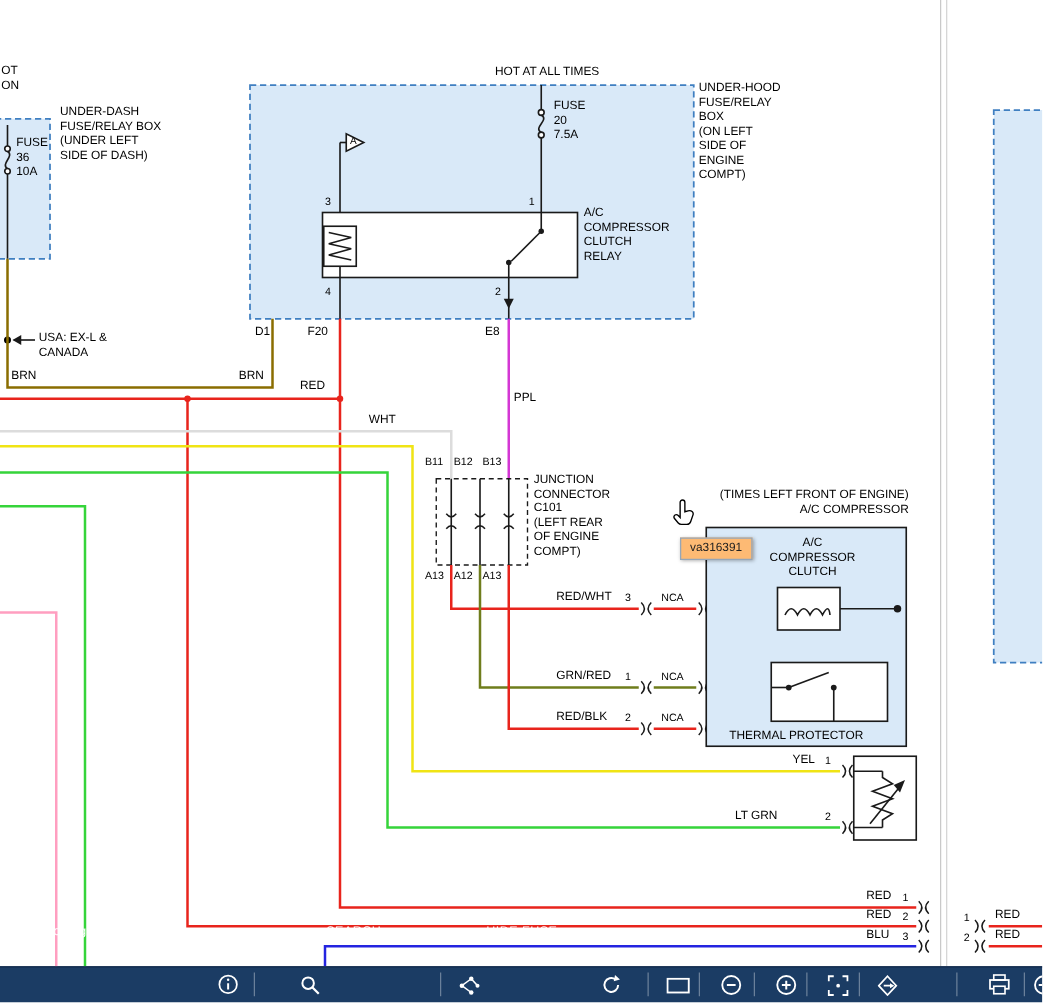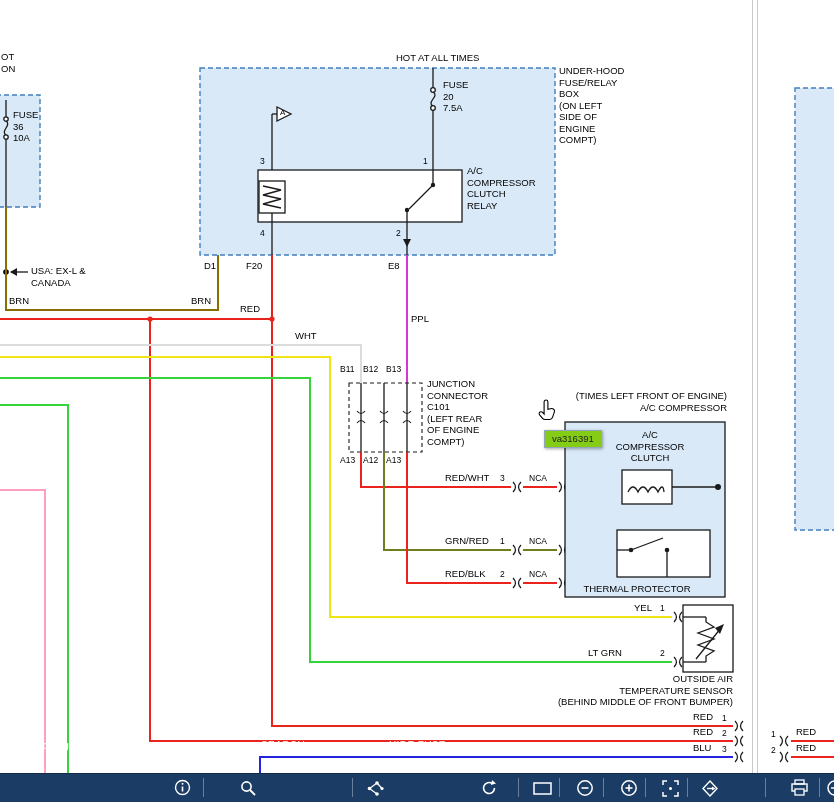--- a/index.html
+++ b/index.html
@@ -11,21 +11,21 @@
   .lbl{position:absolute;font-size:9.5px;line-height:1.22;color:#000;white-space:pre-line;z-index:5;}
   .s8{font-size:8.5px;}
   .r{text-align:right;}
   .c{text-align:center;}
   svg{position:absolute;left:0;top:0;z-index:1;}
   .bluebox{fill:#d9e9f8;stroke:#3f7fc1;stroke-width:1.4;stroke-dasharray:5 3;}
   .k{stroke:#1a1a1a;stroke-width:1.3;fill:none;}
   .kr{fill:#ffffff;stroke:#1a1a1a;stroke-width:1.3;}
   .arc{stroke:#1a1a1a;stroke-width:1.2;fill:none;}
   .w{fill:none;stroke-width:2;}
-  .tip{position:absolute;left:544px;top:430px;padding:2px 7px 3px;background:#84cc16;border:1px solid #95a6b8;box-shadow:1px 1px 3px rgba(0,0,0,.35);font-size:9.5px;color:#222;z-index:9;}
+  .tip{position:absolute;left:544px;top:430px;padding:2px 7px 3px;background:#fdba74;border:1px solid #95a6b8;box-shadow:1px 1px 3px rgba(0,0,0,.35);font-size:9.5px;color:#222;z-index:9;}
   #cursor{position:absolute;left:538px;top:398px;z-index:10;}
   .tb-sep{position:absolute;top:778px;width:1px;height:19px;background:rgba(255,255,255,.35);z-index:6;}
   .tb-txt{position:absolute;top:740px;color:#fff;font-size:10px;letter-spacing:.4px;z-index:6;white-space:nowrap;}
   .tb-ic{position:absolute;z-index:6;}
 </style>
 </head>
 <body>
 
 <div id="app">
 
@@ -166,20 +166,24 @@
         <line x1="683" y1="617" x2="706" y2="617" class="k"></line>
         <path d="M706,617 L706,622 L714,627 L698,633 L714,639 L698,645 L714,651 L706,656 L706,662" class="k"></path>
         <line x1="706" y1="662" x2="683" y2="662" class="k"></line>
         <line x1="696" y1="659" x2="721" y2="628" class="k"></line>
         <polygon points="724,624 715,628 720,634" fill="#1a1a1a"></polygon>
       </g>
     </svg>
 
     <div class="lbl" style="left:1px;top:51px">OT
 ON</div>
+    <div class="lbl" style="left:48px;top:84px">UNDER-DASH
+FUSE/RELAY BOX
+(UNDER LEFT
+SIDE OF DASH)</div>
     <div class="lbl" style="left:13px;top:109px">FUSE
 36
 10A</div>
     <div class="lbl" style="left:396px;top:52px">HOT AT ALL TIMES</div>
     <div class="lbl" style="left:443px;top:79px">FUSE
 20
 7.5A</div>
     <div class="lbl" style="left:280px;top:108px;font-size:8px">A</div>
     <div class="lbl" style="left:467px;top:165px">A/C
 COMPRESSOR
@@ -238,23 +242,20 @@
     <div class="lbl s8" style="left:500px;top:536px">1</div>
     <div class="lbl s8" style="left:529px;top:536px">NCA</div>
     <div class="lbl" style="left:445px;top:568px">RED/BLK</div>
     <div class="lbl s8" style="left:500px;top:569px">2</div>
     <div class="lbl s8" style="left:529px;top:569px">NCA</div>
 
     <div class="lbl" style="left:634px;top:602px">YEL</div>
     <div class="lbl s8" style="left:660px;top:603px">1</div>
     <div class="lbl" style="left:588px;top:647px">LT GRN</div>
     <div class="lbl s8" style="left:660px;top:648px">2</div>
-    <div class="lbl r" style="left:533px;top:673px;width:200px">OUTSIDE AIR
-TEMPERATURE SENSOR
-(BEHIND MIDDLE OF FRONT BUMPER)</div>
 
     <div class="lbl" style="left:693px;top:711px">RED</div>
     <div class="lbl s8" style="left:722px;top:713px">1</div>
     <div class="lbl" style="left:693px;top:726px">RED</div>
     <div class="lbl s8" style="left:722px;top:728px">2</div>
     <div class="lbl" style="left:693px;top:742px">BLU</div>
     <div class="lbl s8" style="left:722px;top:744px">3</div>
 
     <div class="tip">va316391</div>
     <svg id="cursor" width="22" height="26">

